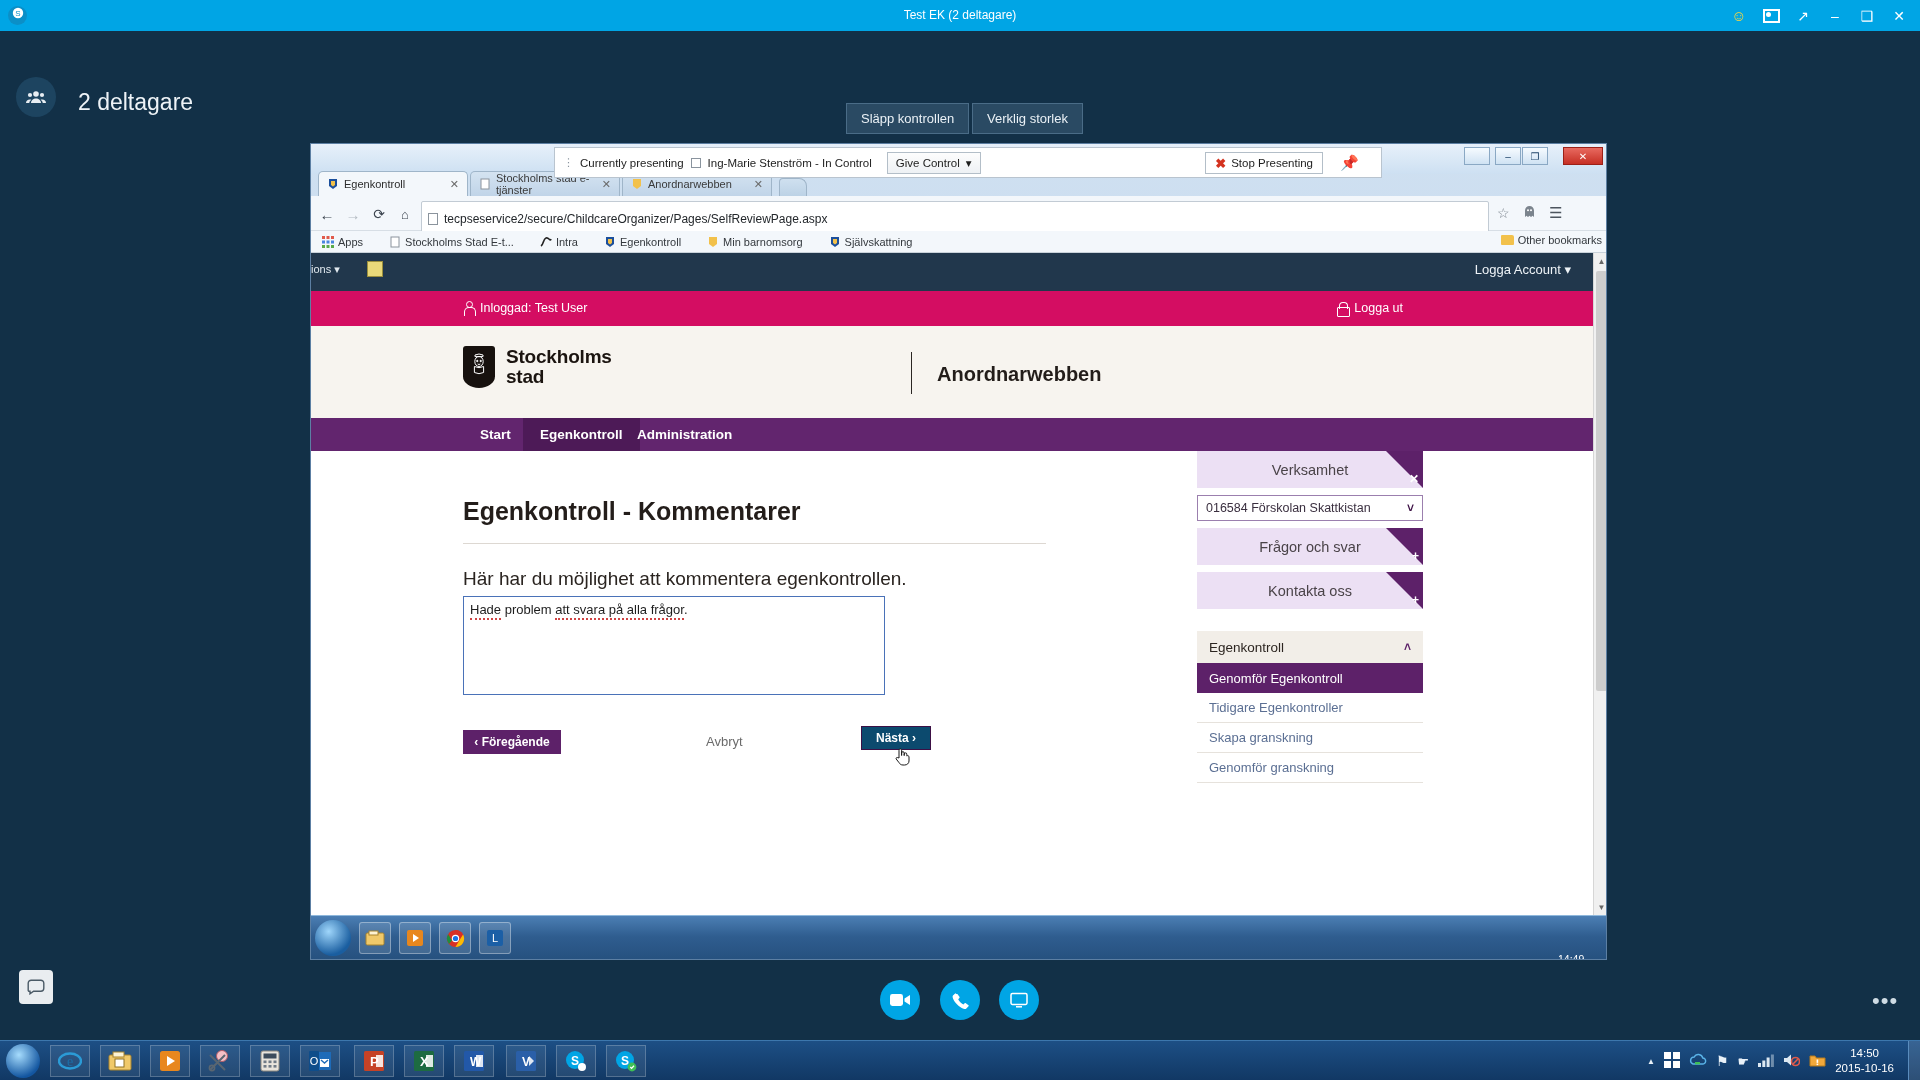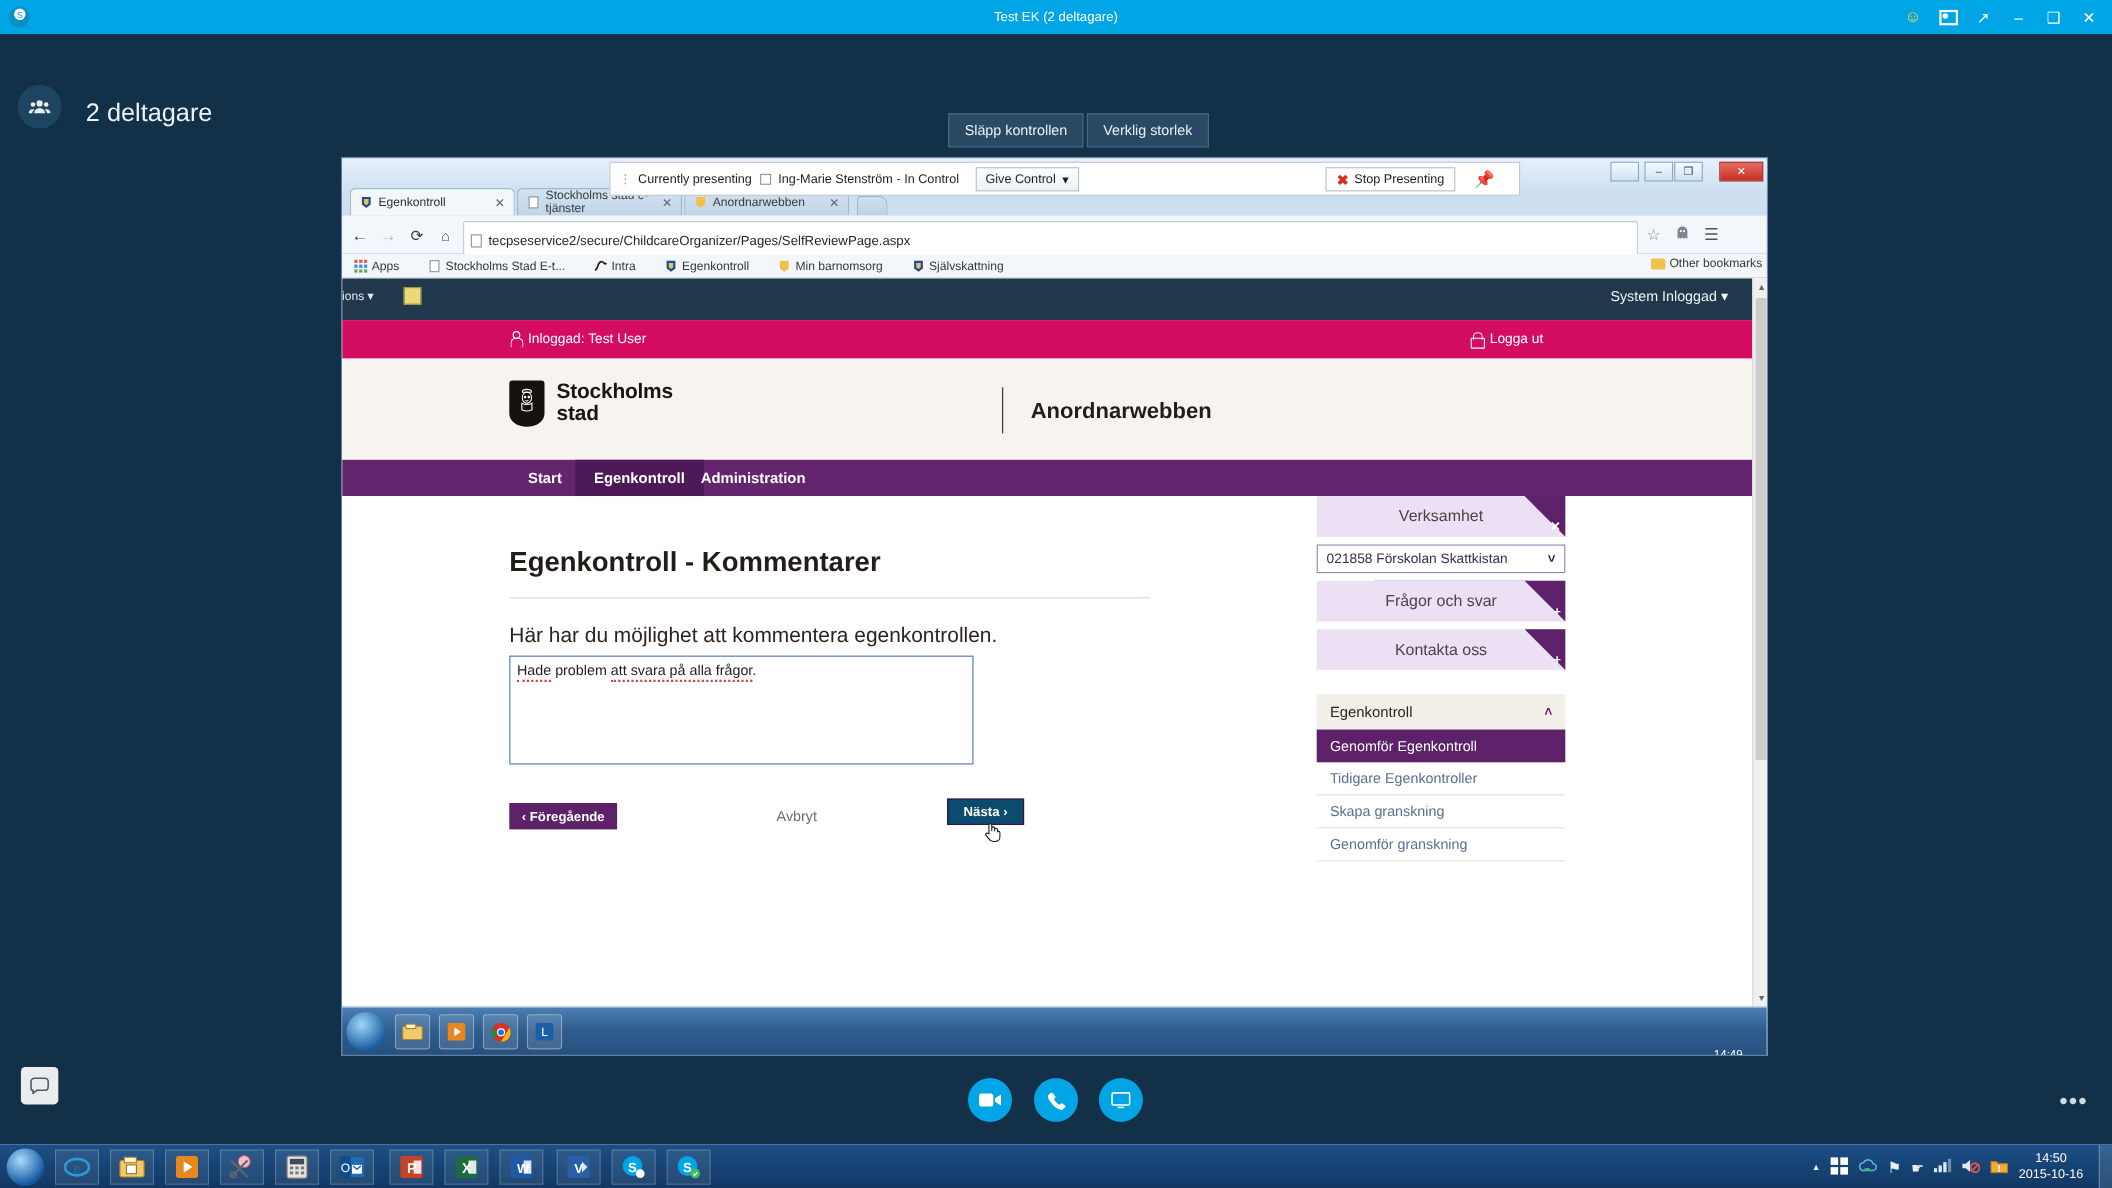--- a/index.html
+++ b/index.html
@@ -46,21 +46,21 @@
     display: flex; align-items: center; justify-content: center; font-size: 17px;
   }
   #participants-label {
     position: absolute; left: 78px; top: 58px; color: #eef3f7;
     font-size: 23px; font-weight: 300;
   }
   .ctl-btn {
     position: absolute; top: 103px; height: 31px;
     background: #2a4a63; border: 1px solid #4a6c87; color: #eaf1f6;
     font-size: 13px; display: flex; align-items: center; justify-content: center;
-    padding: 0 14px; cursor: pointer; margin-left: 16px;
+    padding: 0 14px; cursor: pointer;
   }
   #btn-release { left: 846px; }
   #btn-actual  { left: 972px; }
 
   
   #chat-bubble {
     position: absolute; left: 19px; top: 970px; width: 34px; height: 34px;
     border-radius: 4px; background: #e9edf0; display: flex; align-items: center;
     justify-content: center; color: #4a5a66; font-size: 17px;
   }
@@ -509,21 +509,21 @@
 
       <div id="page">
 
         <div id="sp-ribbon">
           <div id="sp-siteactions">
             <span>ite Actions</span>
             <span>▾</span>
           </div>
           <div id="sp-editicon"></div>
           <div id="sp-account">
-            <span>System Inloggad</span>
+            <span>Logga Account</span>
             <span>▾</span>
           </div>
         </div>
 
         <div id="pink-bar">
           <div id="pink-left">
             <span class="person-ico"></span>
             <span>Inloggad: Test User</span>
           </div>
           <div id="pink-right">
@@ -584,21 +584,21 @@
             </svg>
           </div>
 
           <div id="sidebar">
             <div class="acc">
               <span>Verksamhet</span>
               <span class="corner"></span>
               <span class="corner-sym">✕</span>
             </div>
             <div id="verk-select">
-              <span>021858 Förskolan Skattkistan</span>
+              <span>016584 Förskolan Skattkistan</span>
               <span class="chev">˅</span>
             </div>
             <div class="acc">
               <span>Frågor och svar</span>
               <span class="corner"></span>
               <span class="corner-sym">+</span>
             </div>
             <div class="acc">
               <span>Kontakta oss</span>
               <span class="corner"></span>

